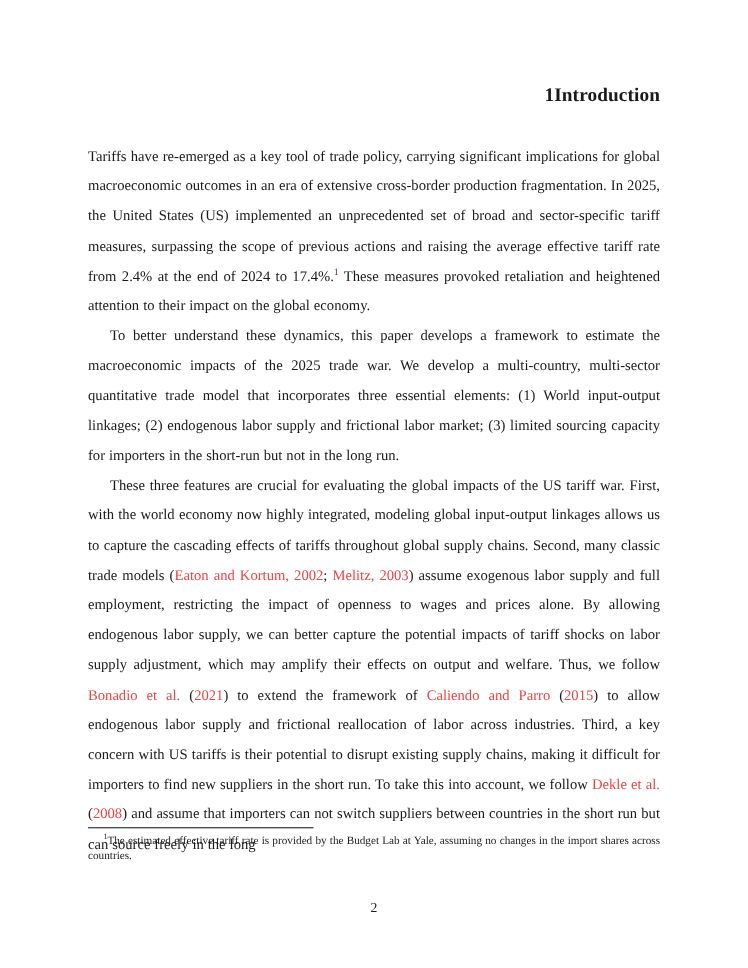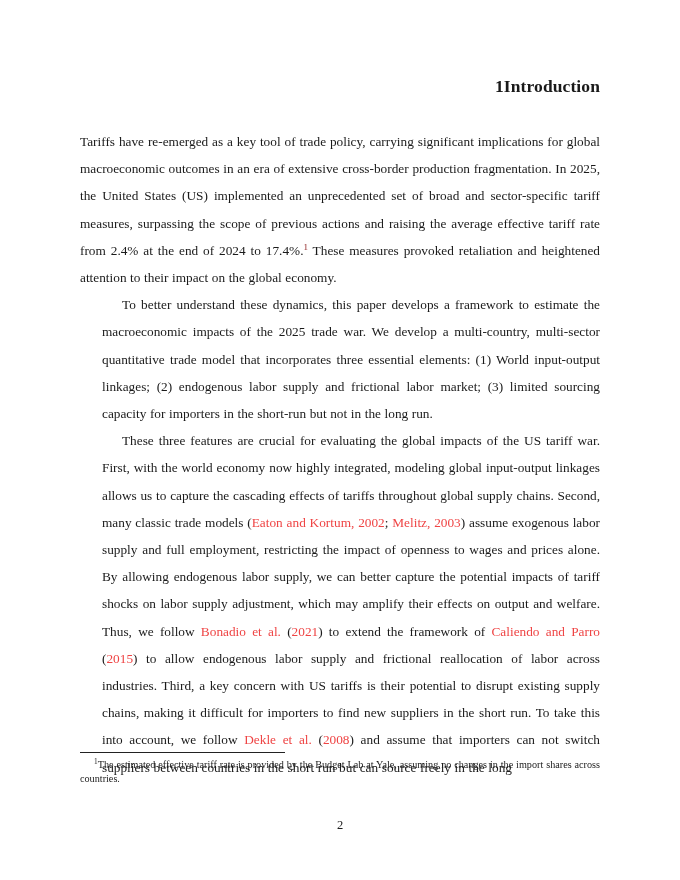--- a/index.html
+++ b/index.html
@@ -51,21 +51,20 @@
     text-align: justify;
     text-justify: inter-word;
     margin: 0 0 0 0;
     padding: 0;
     -webkit-hyphens: none;
     hyphens: none;
     word-spacing: 0.02em;
   }
   p.body-par.indented {
     text-indent: 20px;
-    margin-left: 22px;
   }
 
   .cite {
     color: #ef4444;
   }
   .fn-marker {
     color: #8b1a1a;
     font-size: 9px;
     vertical-align: super;
     line-height: 0;

